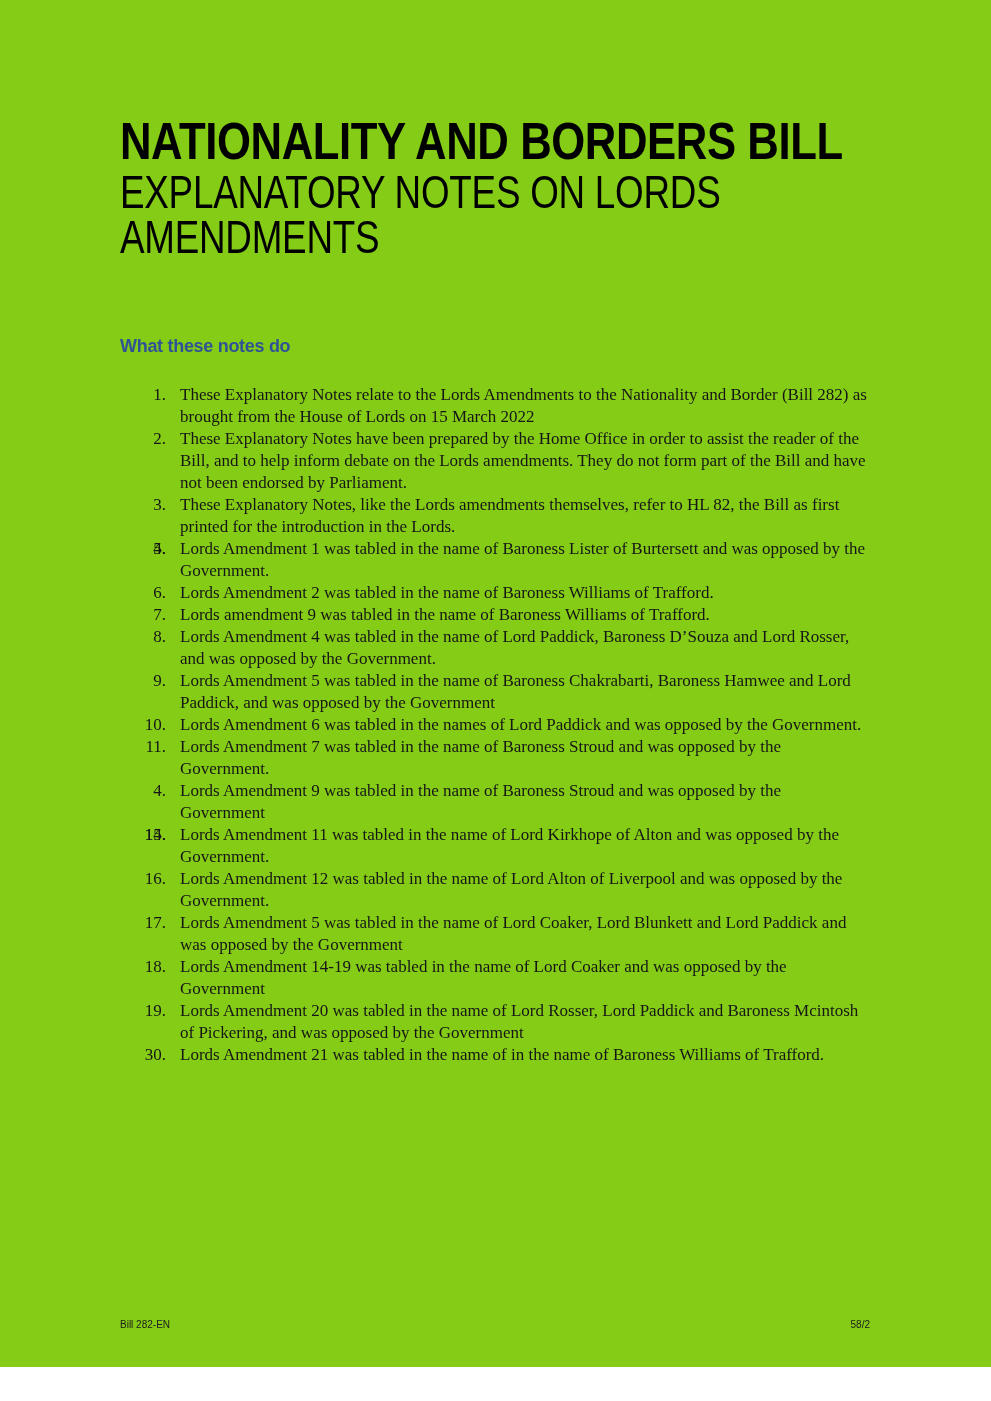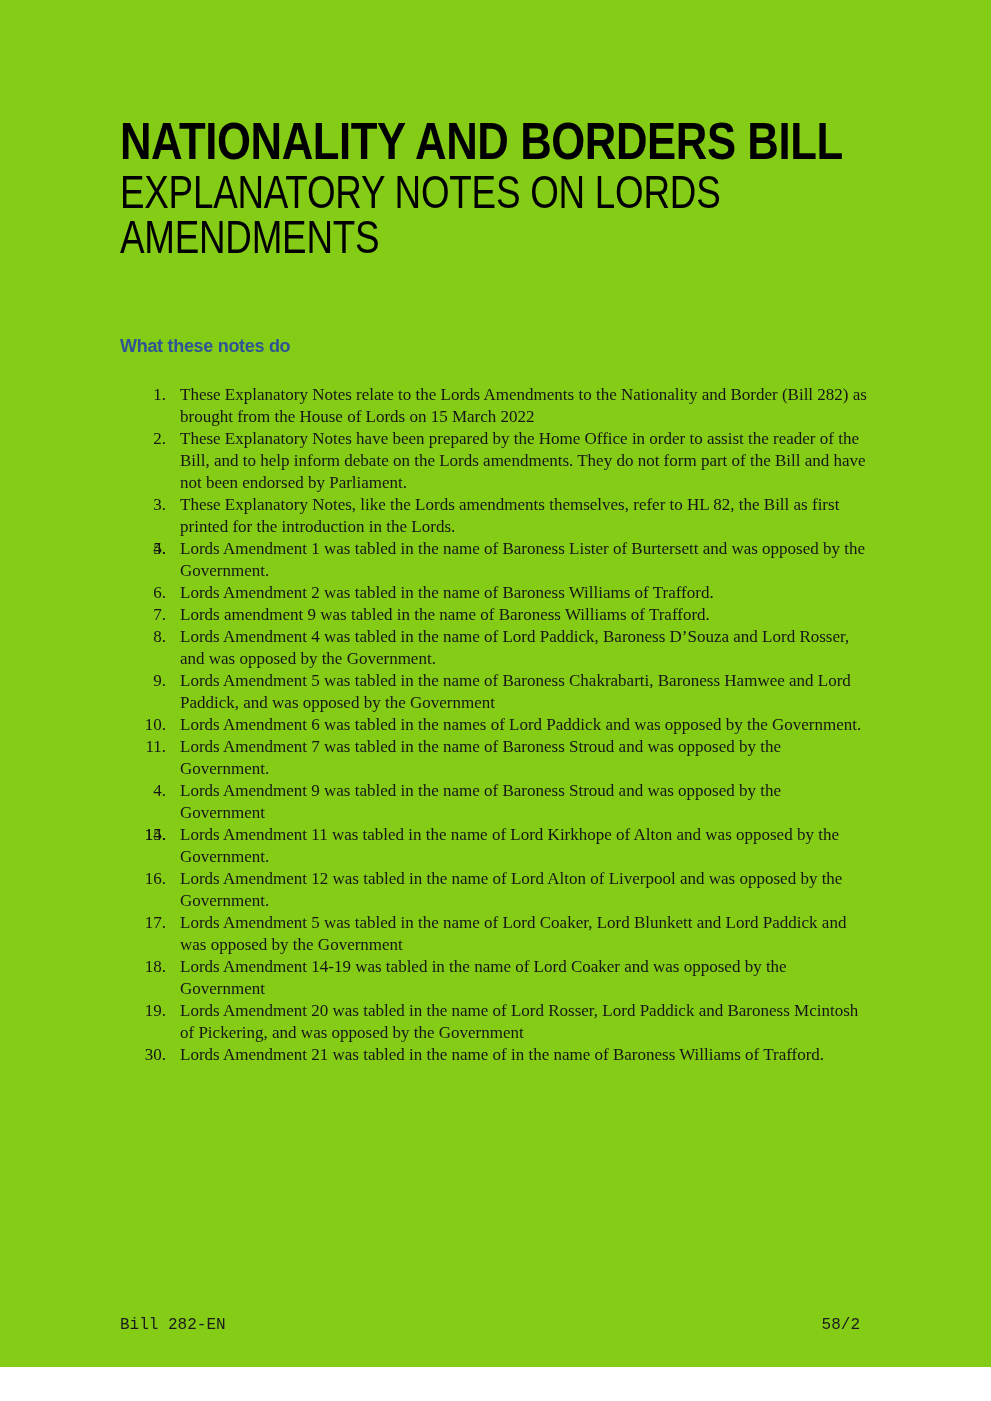--- a/index.html
+++ b/index.html
@@ -62,26 +62,26 @@
     position: absolute;
     left: 0;
     top: 0;
     width: 46px;
     text-align: right;
     font-family: "Liberation Serif", serif;
   }
   .page-footer {
     position: absolute;
     left: 120px;
-    right: 131px;
+    right: 121px;
     top: 1316px;
     display: flex;
     justify-content: space-between;
-    font-family: Liberation Mono, monospace;
-    font-size: 16px;
+    font-family: Liberation Sans, sans-serif;
+    font-size: 10px;
     line-height: 18px;
     color: #1c1c1c;
   }
 </style>
 </head>
 <body>
 
 <div class="page">
 
   <header class="doc-header">

